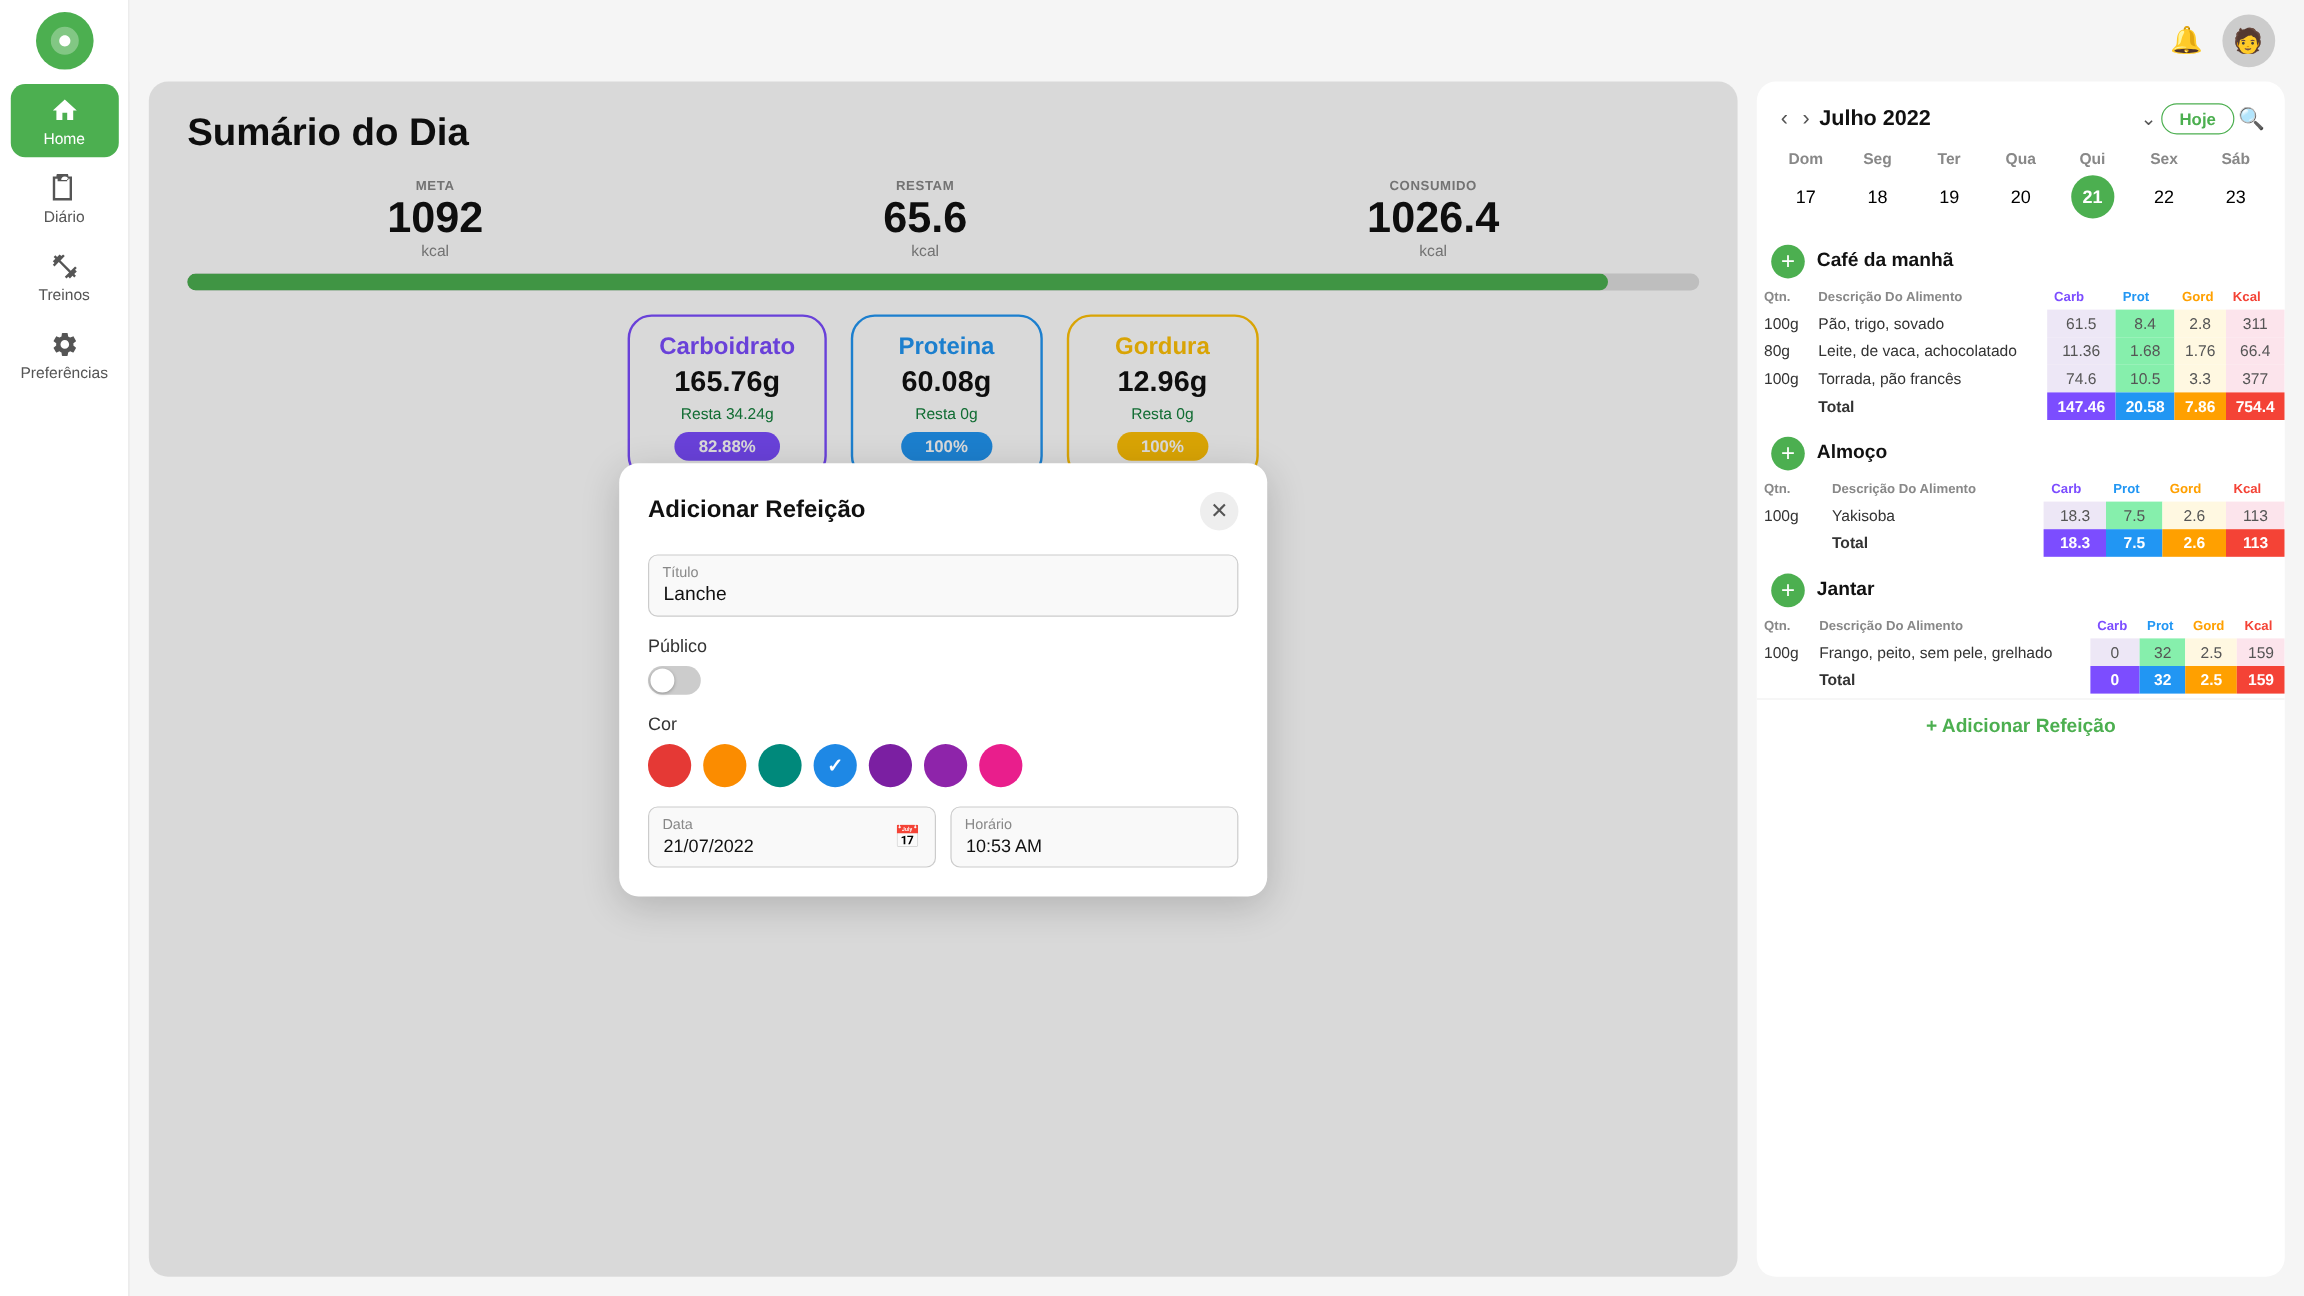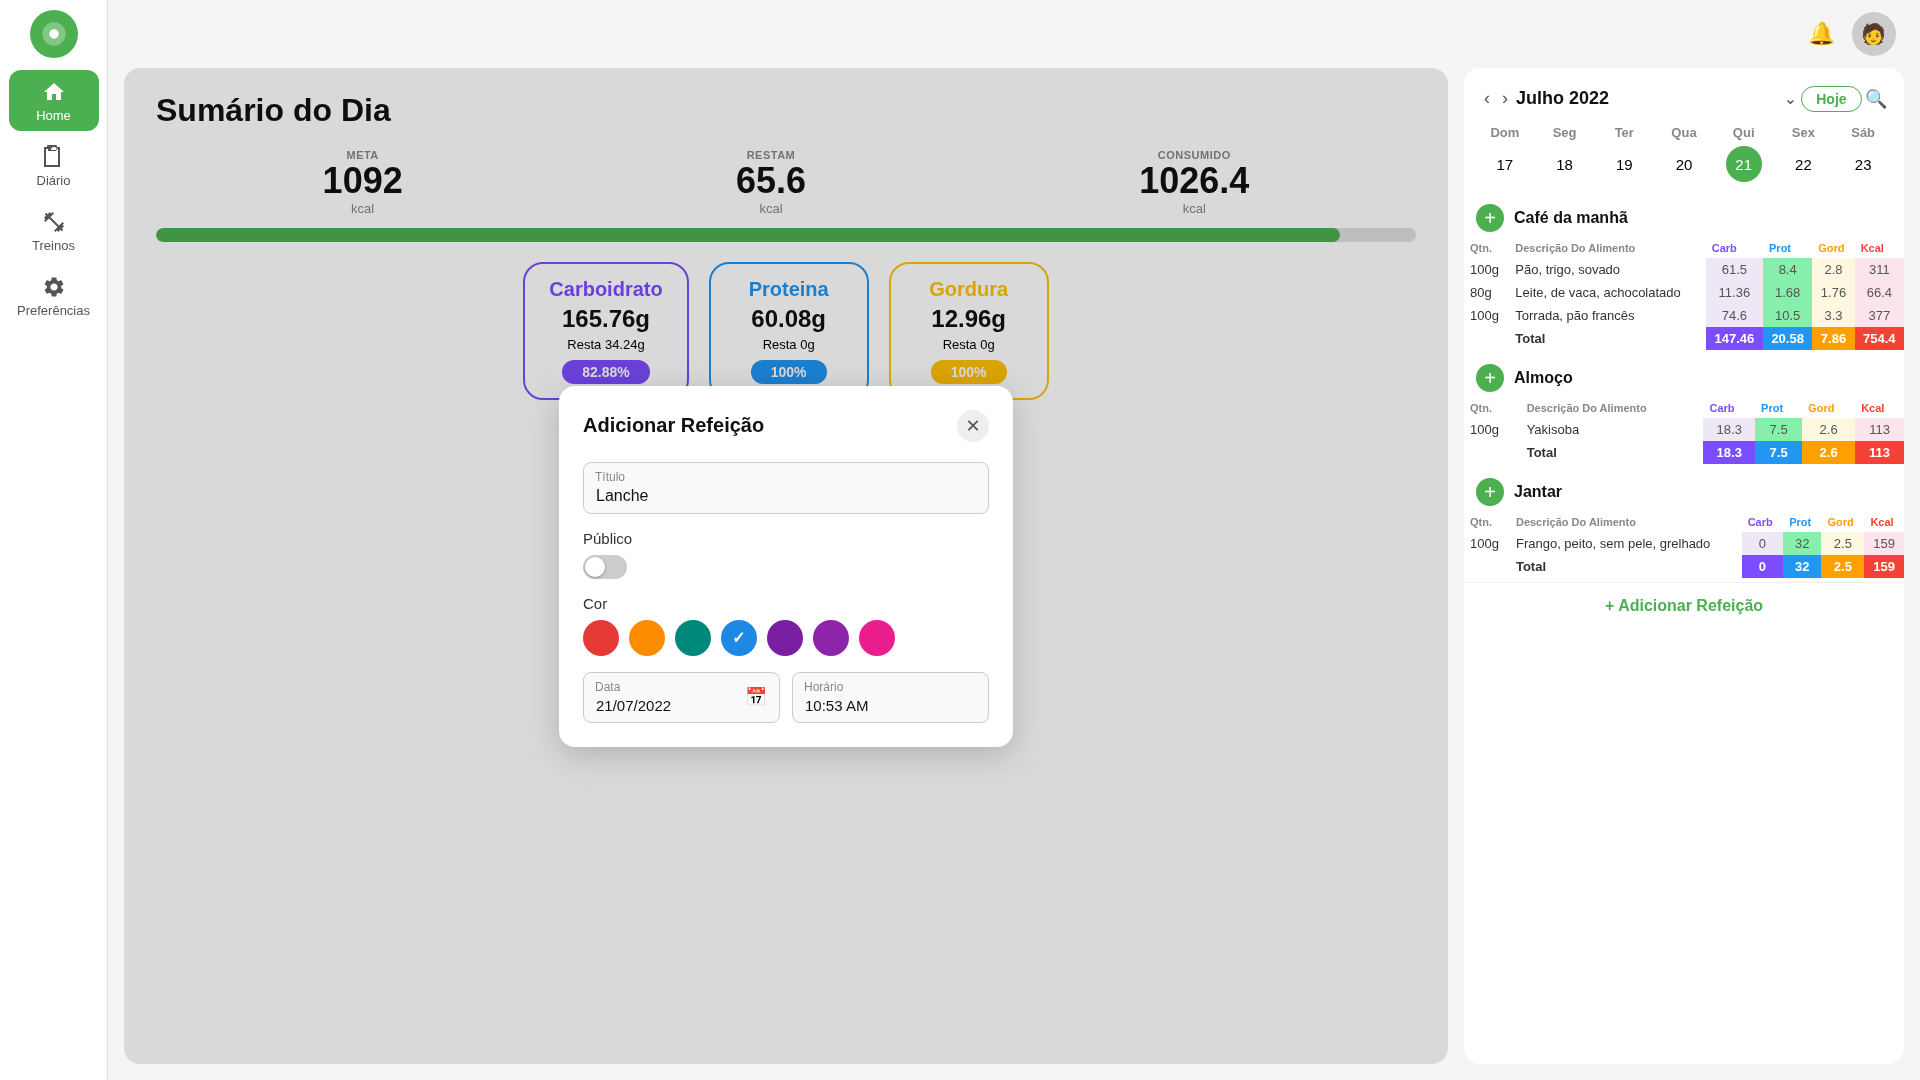--- a/index.html
+++ b/index.html
@@ -127,21 +127,21 @@
       min-width: 160px;
     }
     .macro-card.carb { border-color: #7c4dff; }
     .macro-card.prot { border-color: #2196f3; }
     .macro-card.gord { border-color: #ffc107; }
     .macro-name { font-size: 20px; font-weight: 600; }
     .macro-card.carb .macro-name { color: #7c4dff; }
     .macro-card.prot .macro-name { color: #2196f3; }
     .macro-card.gord .macro-name { color: #ffc107; }
     .macro-value { font-size: 24px; font-weight: 700; color: #111; margin: 4px 0; }
-    .macro-rest { font-size: 13px; color: #000000; margin-bottom: 8px; }
+    .macro-rest { font-size: 13px; color: #15803d; margin-bottom: 8px; }
     .macro-pill {
       border-radius: 20px;
       padding: 4px 20px;
       font-size: 14px;
       font-weight: 600;
       color: white;
       display: inline-block;
     }
     .macro-card.carb .macro-pill { background: #7c4dff; }
     .macro-card.prot .macro-pill { background: #2196f3; }
@@ -155,21 +155,21 @@
       border-radius: 16px;
       display: flex;
       align-items: center;
       justify-content: center;
       z-index: 10;
     }
     .modal {
       background: white;
       border-radius: 16px;
       padding: 24px;
-      width: 454px;
+      width: 540px;
       box-shadow: 0 8px 32px rgba(0,0,0,0.18);
     }
     .modal-header {
       display: flex;
       justify-content: space-between;
       align-items: center;
       margin-bottom: 20px;
     }
     .modal-title { font-size: 20px; font-weight: 700; color: #111; }
     .modal-close {
@@ -299,21 +299,21 @@
     .cal-day {
       text-align: center;
       font-size: 15px;
       padding: 8px 4px;
       border-radius: 50%;
       cursor: pointer;
       width: 36px; height: 36px;
       display: flex; align-items: center; justify-content: center;
       margin: auto;
     }
-    .cal-day.today { background: #4caf50; color: white; font-weight: 400; }
+    .cal-day.today { background: #4caf50; color: white; font-weight: 700; }
 
     
     .meals-container {
       flex: 1;
       overflow-y: auto;
       padding: 0 0 8px;
     }
 
     .meal-section { margin-bottom: 4px; }
     .meal-header {

